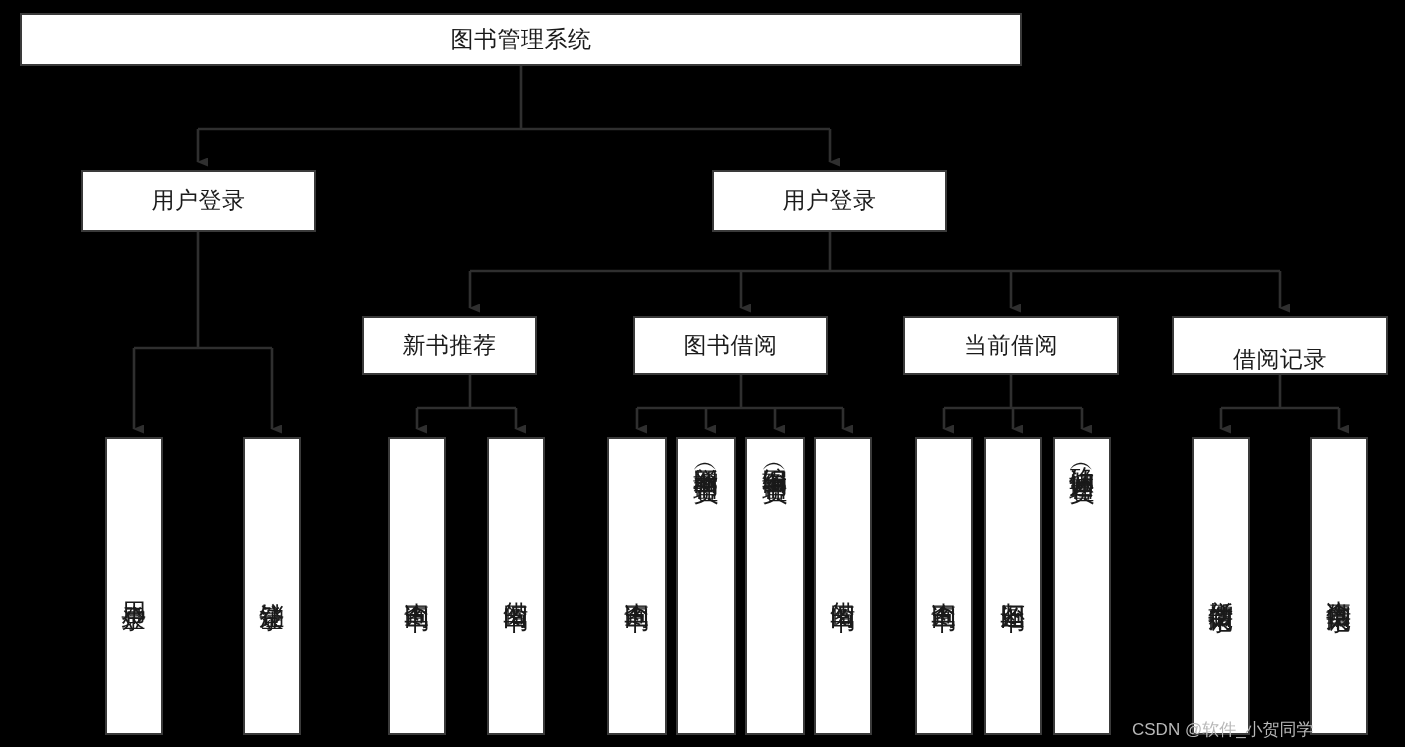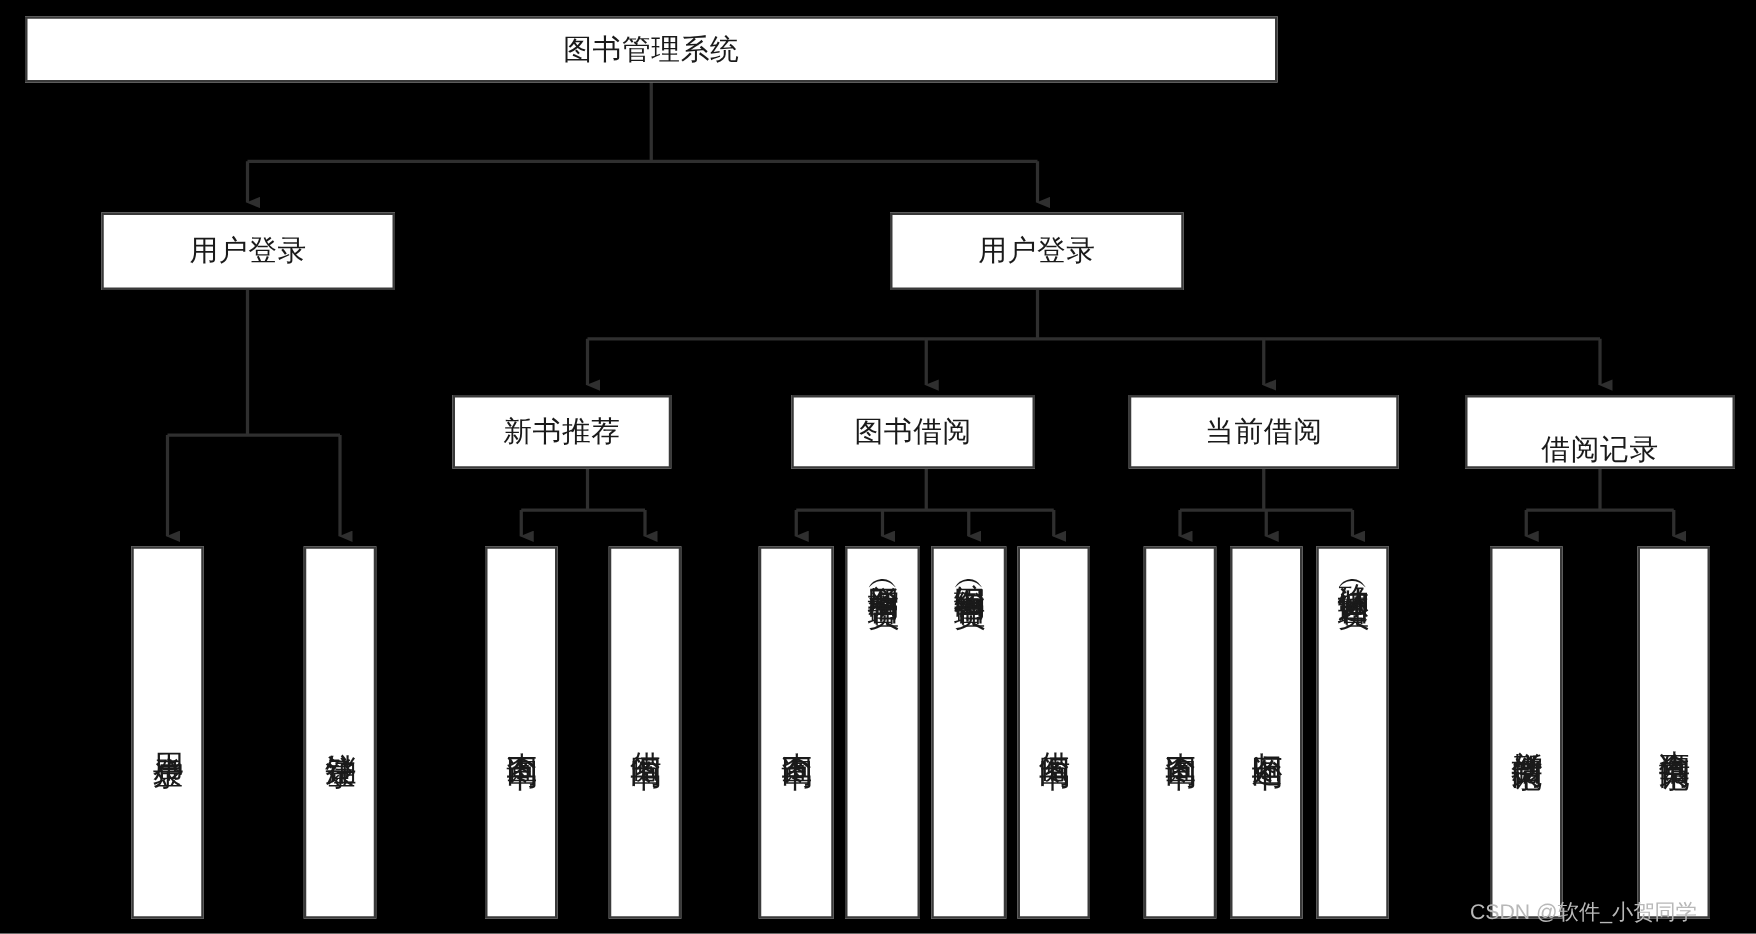--- a/index.html
+++ b/index.html
@@ -197,15 +197,15 @@
     <span class="node-label">确认归还（管理员）</span>
   </div>
 
   <div class="node vert centered" style="left:1192px; top:437px; width:58px; height:298px;">
     <span class="node-label">新增借阅记录</span>
   </div>
   <div class="node vert centered" style="left:1310px; top:437px; width:58px; height:298px;">
     <span class="node-label">查询借阅记录</span>
   </div>
 
-  <div class="watermark" style="left:1176px; top:718px;text-align:right;">CSDN @软件_小贺同学</div>
+  <div class="watermark" style="left:1132px; top:718px;text-align:right;">CSDN @软件_小贺同学</div>
 
 </div>
 
 </body></html>

